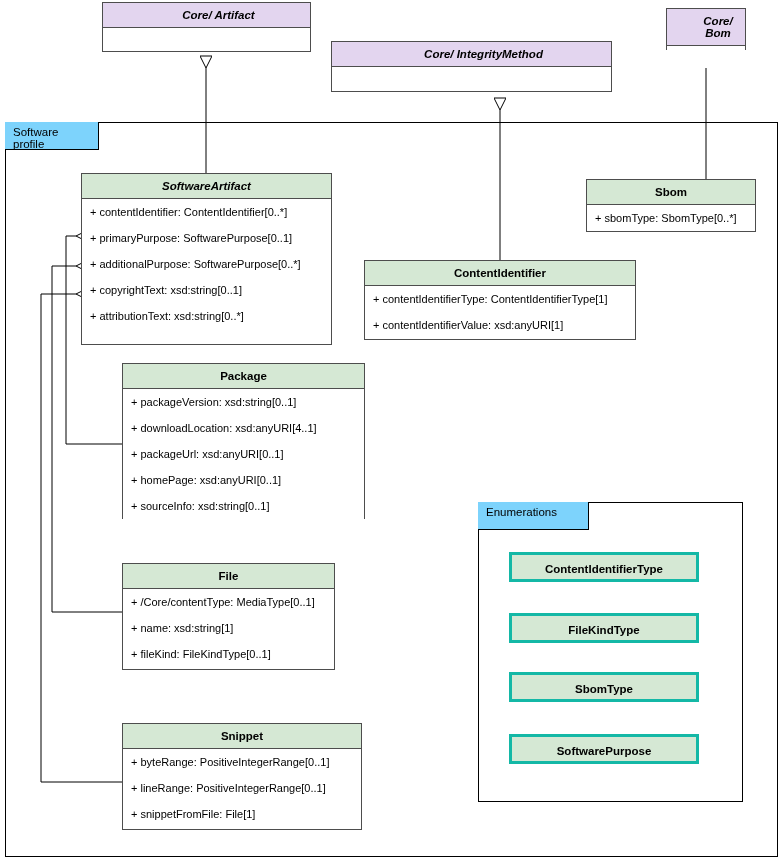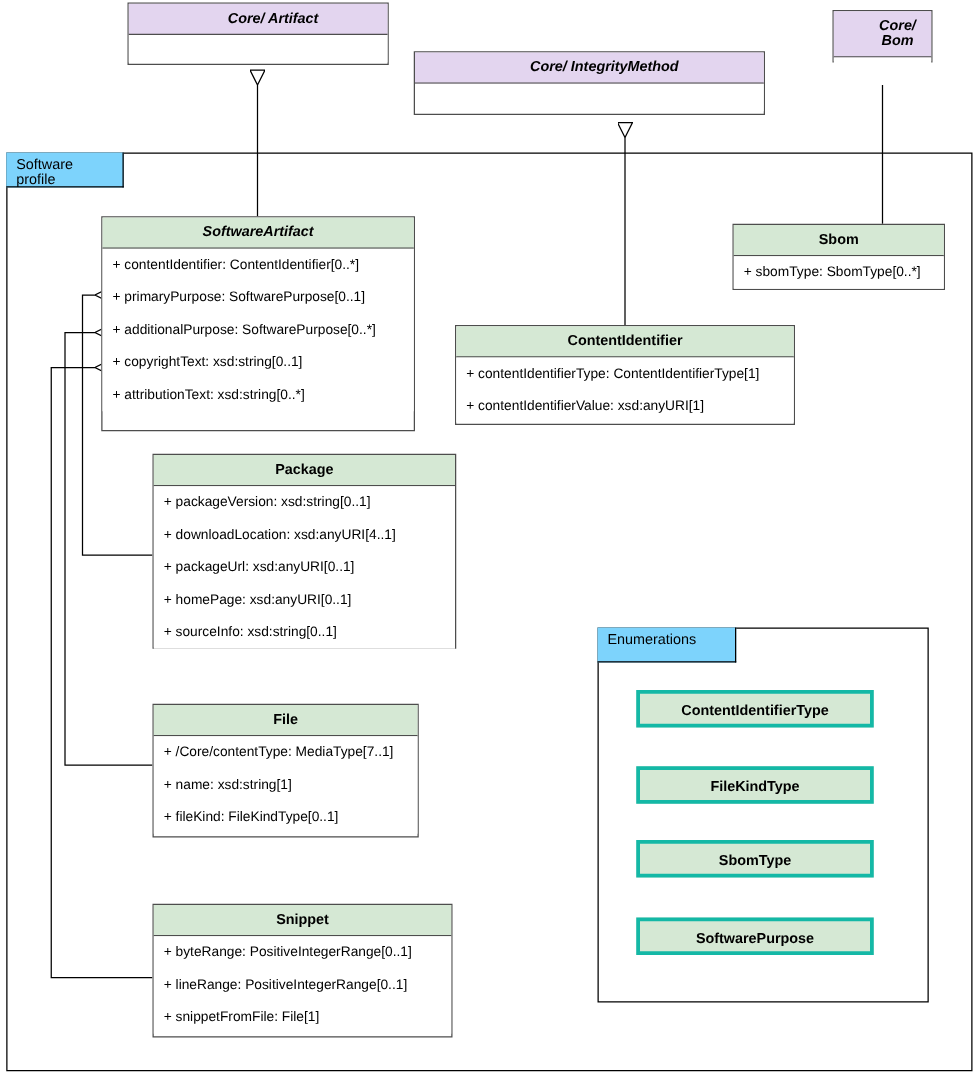--- a/index.html
+++ b/index.html
@@ -185,21 +185,21 @@
       <div class="attr">+ downloadLocation: xsd:anyURI[4..1]</div>
       <div class="attr">+ packageUrl: xsd:anyURI[0..1]</div>
       <div class="attr">+ homePage: xsd:anyURI[0..1]</div>
       <div class="attr">+ sourceInfo: xsd:string[0..1]</div>
     </div>
   </div>
 
   <div class="uml-class green" style="left:122px; top:563px; width:213px; height:107px;">
     <div class="title">File</div>
     <div class="body">
-      <div class="attr">+ /Core/contentType: MediaType[7..1]</div>
+      <div class="attr">+ /Core/contentType: MediaType[0..1]</div>
       <div class="attr">+ name: xsd:string[1]</div>
       <div class="attr">+ fileKind: FileKindType[0..1]</div>
     </div>
   </div>
 
   <div class="uml-class green" style="left:122px; top:723px; width:240px; height:107px;">
     <div class="title">Snippet</div>
     <div class="body">
       <div class="attr">+ byteRange: PositiveIntegerRange[0..1]</div>
       <div class="attr">+ lineRange: PositiveIntegerRange[0..1]</div>

